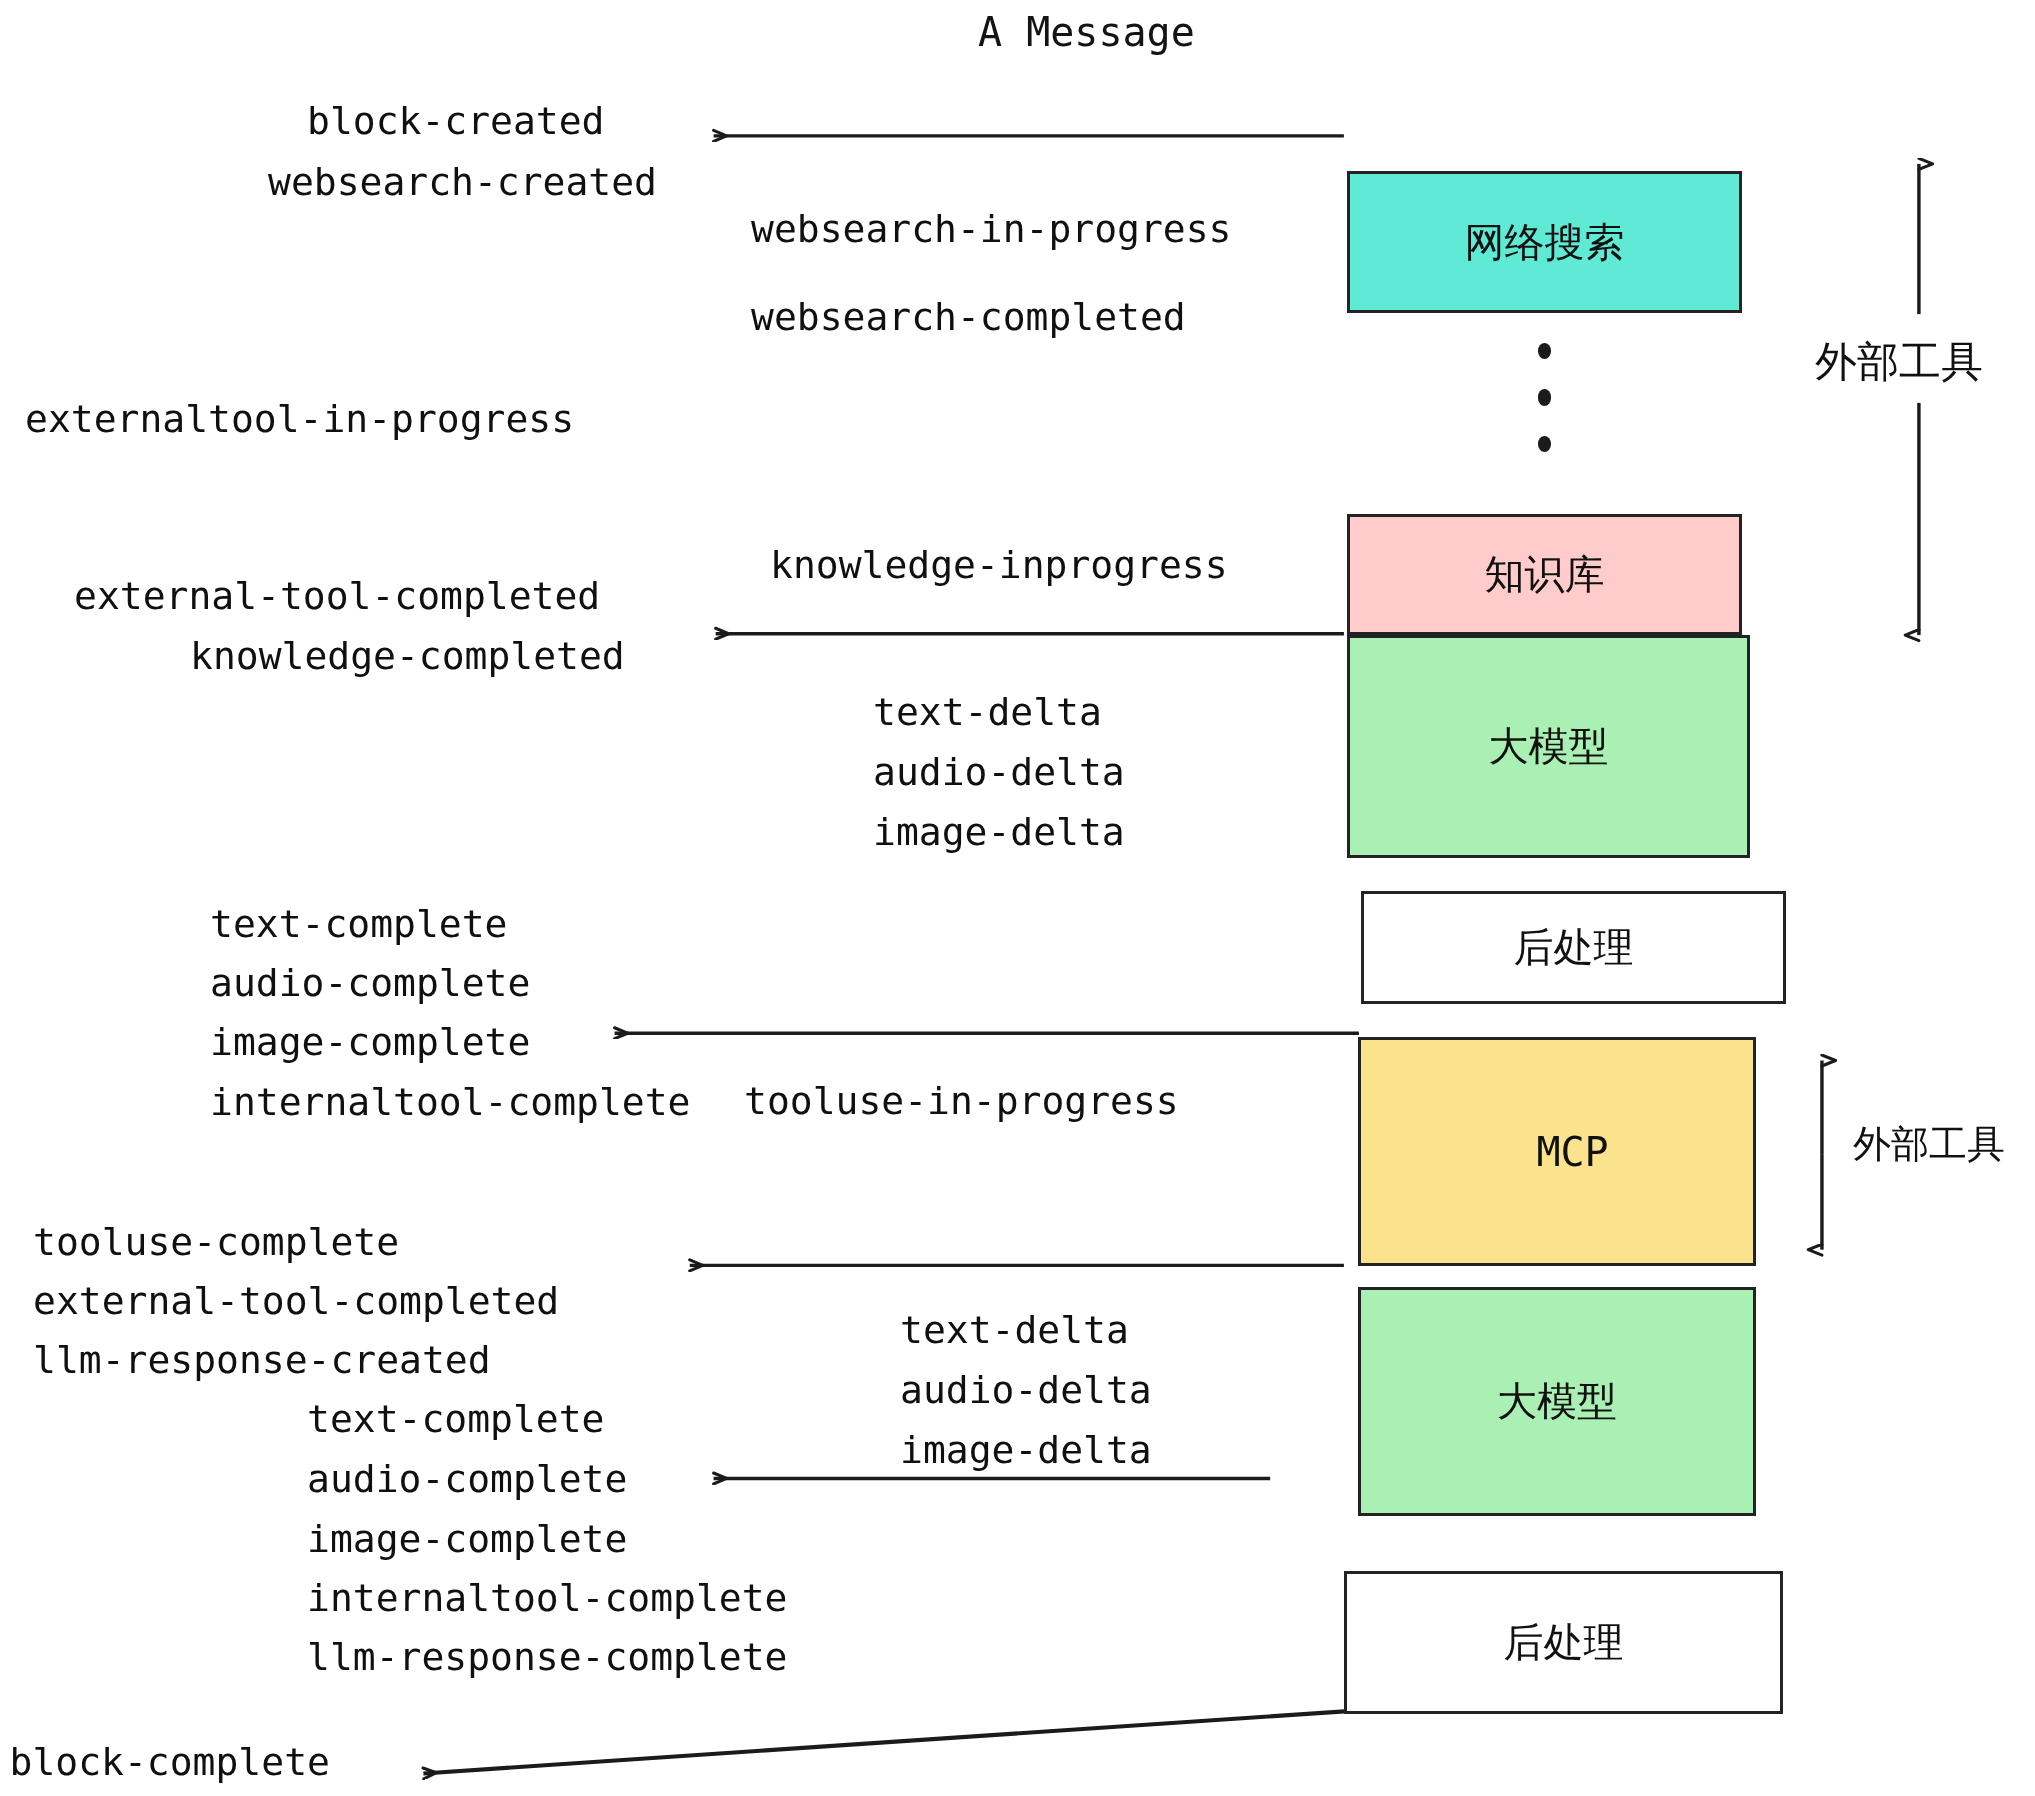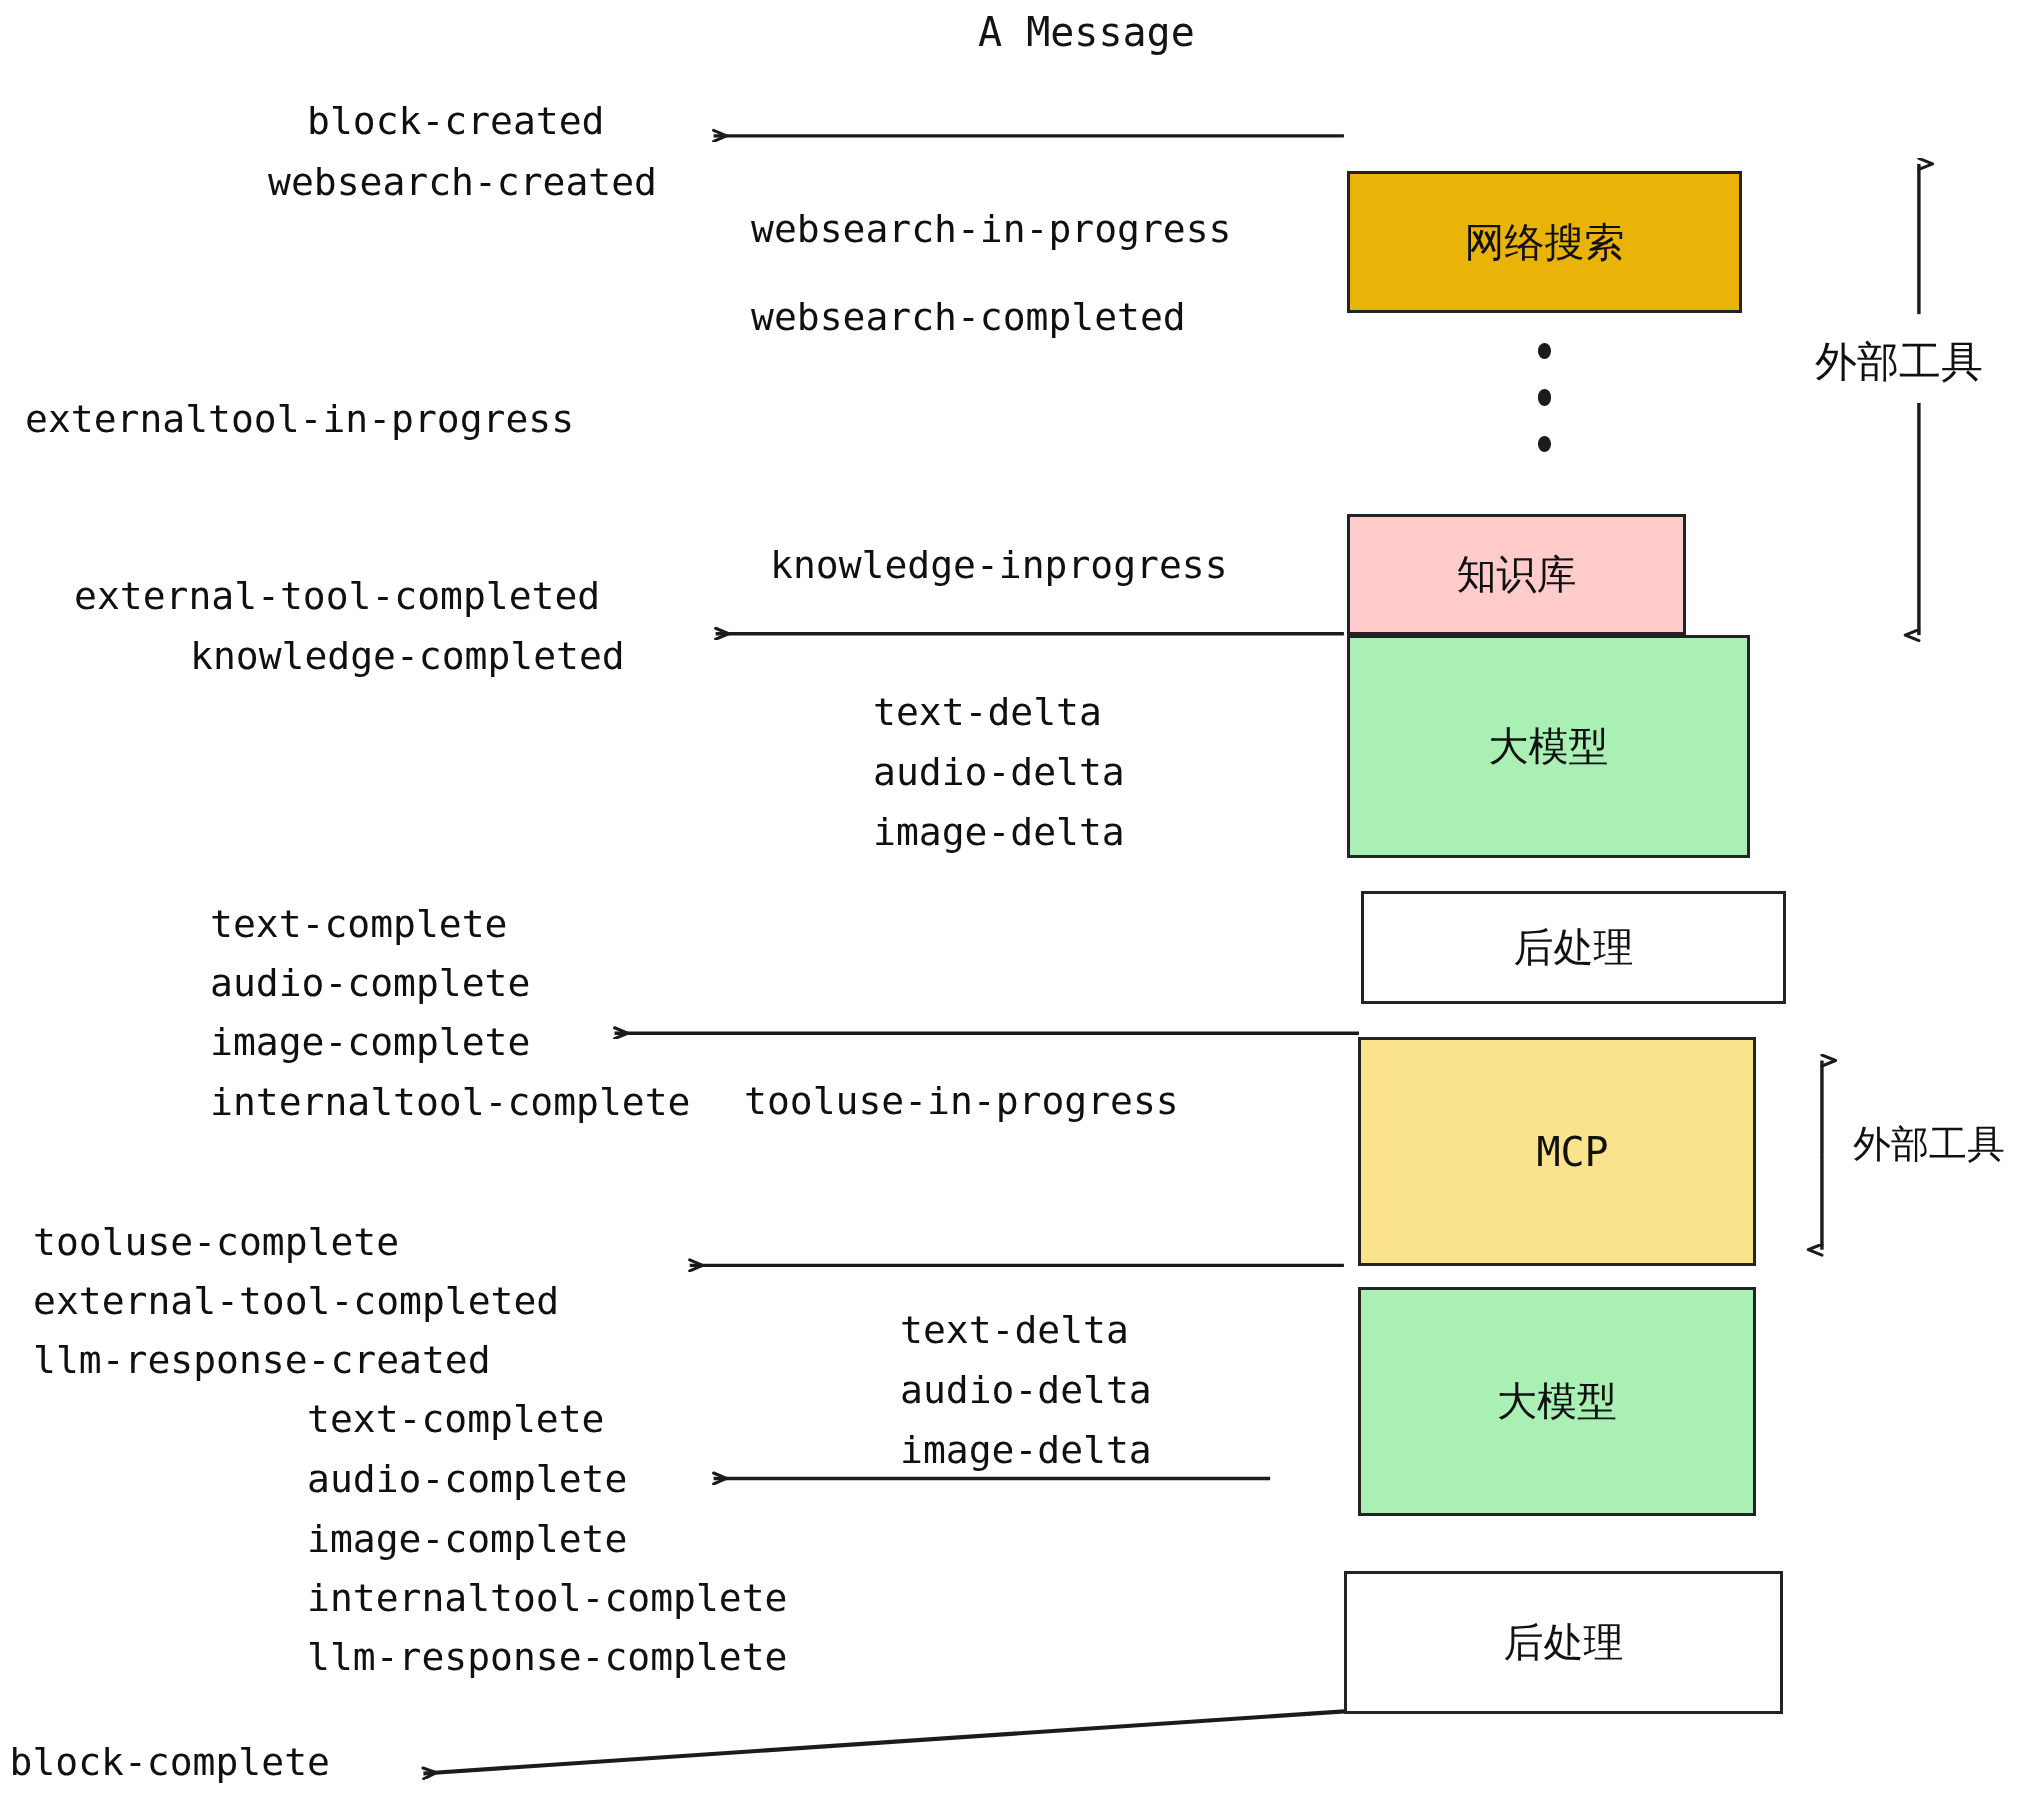--- a/index.html
+++ b/index.html
@@ -138,31 +138,31 @@
     </g>
 
     <g>
       <line x1="2668" y1="1553" x2="2668" y2="1690" stroke="#1b1b1b" stroke-width="5" marker-start="url(#ahup)"></line>
       <line x1="2668" y1="1690" x2="2668" y2="1830" stroke="#1b1b1b" stroke-width="5" marker-end="url(#ahdn)"></line>
     </g>
   </svg>
 
   <div class="title" style="left:978px; top:9px;">A Message</div>
 
-  <div class="box cjk-small" style="left:1347px; top:171px; width:395px; height:142px; background:#eab308;">
+  <div class="box cjk-small" style="left:1347px; top:171px; width:395px; height:142px; background:#5eead4;">
     <span class="boxlabel">网络搜索</span>
   </div>
 
   <div class="vdots" style="left:1537px; top:343px; width:15px; height:109px;">
     <i></i>
     <i></i>
     <i></i>
   </div>
 
-  <div class="box cjk-small" style="left:1347px; top:514px; width:339px; height:121px; background:#ffcccb;">
+  <div class="box cjk-small" style="left:1347px; top:514px; width:395px; height:121px; background:#ffcccb;">
     <span class="boxlabel">知识库</span>
   </div>
 
   <div class="box cjk-small" style="left:1347px; top:635px; width:403px; height:223px; background:#aaf0b4;">
     <span class="boxlabel">大模型</span>
   </div>
 
   <div class="box cjk-small" style="left:1361px; top:891px; width:425px; height:113px; background:#ffffff;">
     <span class="boxlabel">后处理</span>
   </div>

